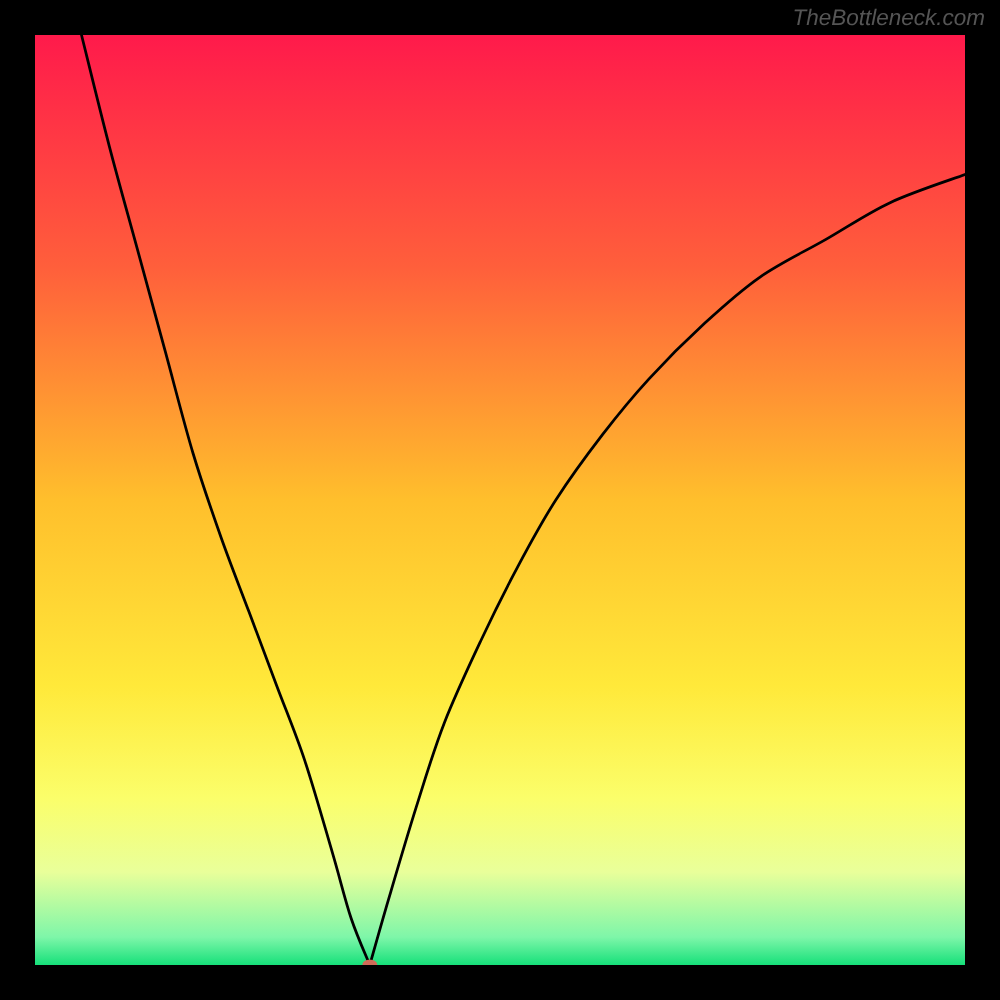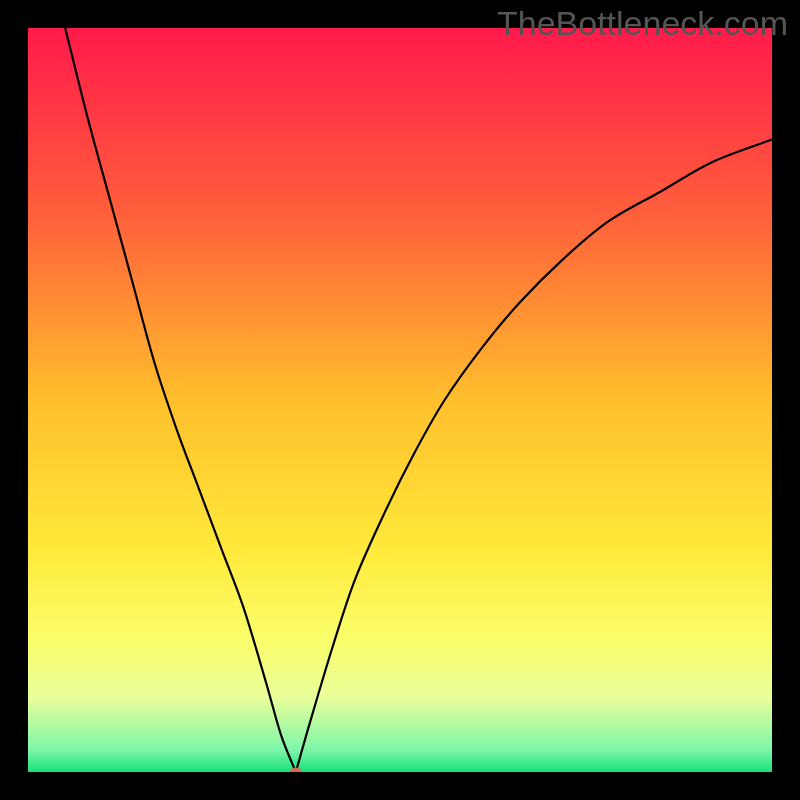--- a/index.html
+++ b/index.html
@@ -9,24 +9,25 @@
     width: 800px;
     height: 800px;
     background: #000;
   }
   .watermark {
     position: absolute;
     top: 4px;
     right: 12px;
     color: #555;
     font-family: Arial, Helvetica, sans-serif;
-    font-size: 34px;
+    font-size: 18px;
     font-weight: 400;
     letter-spacing: 0;
     z-index: 20;
+    font-style: italic;
   }
   .plot {
     position: absolute;
     left: 28px;
     top: 28px;
     
   }
   .curve-path {
     fill: none;
     stroke: #000;

